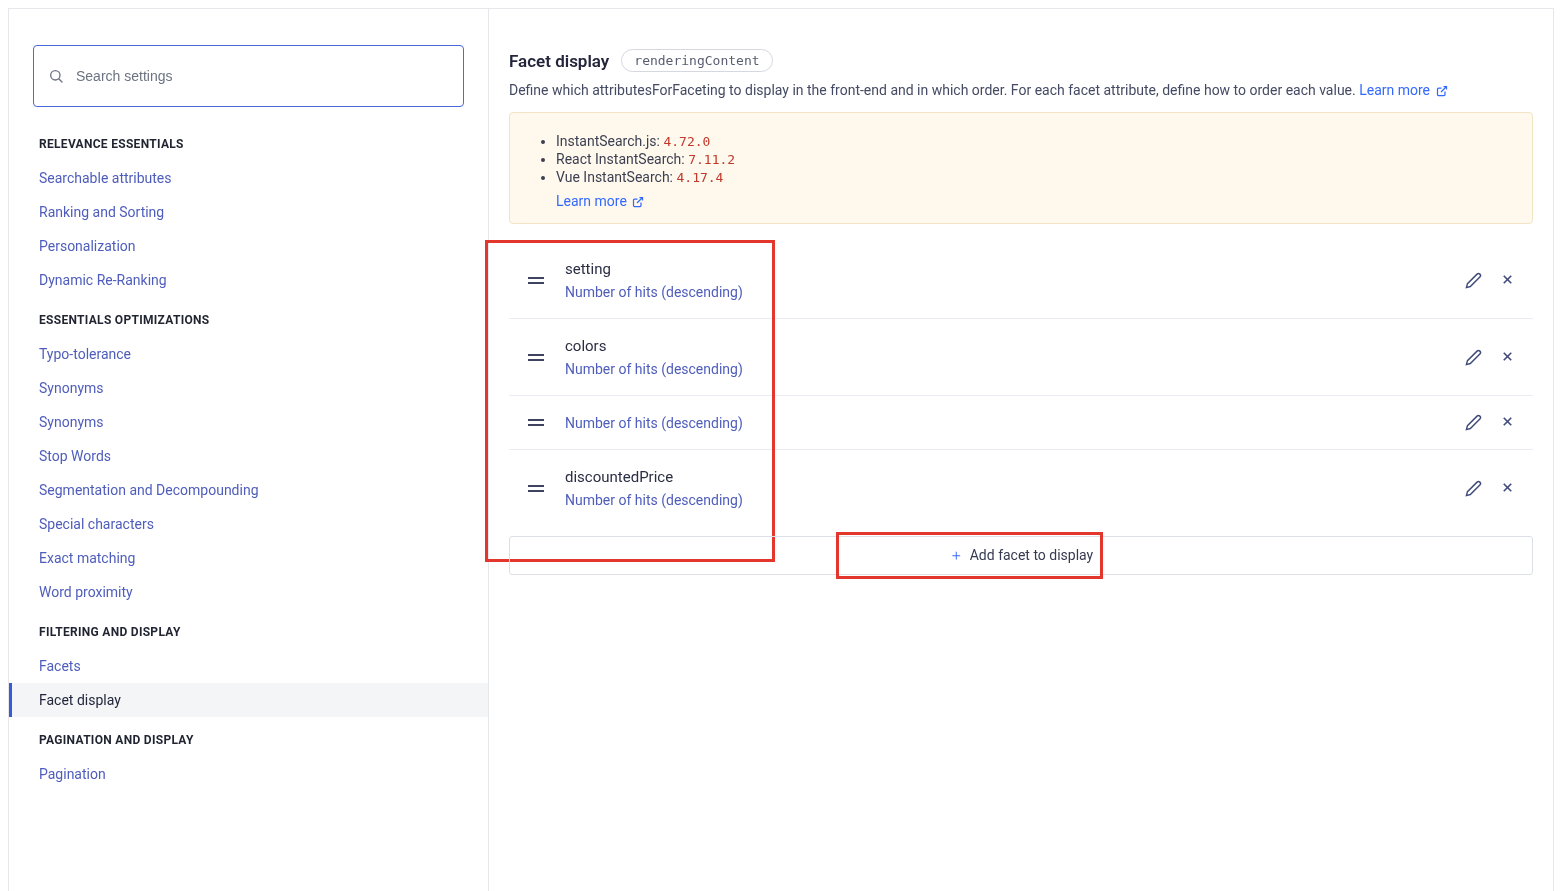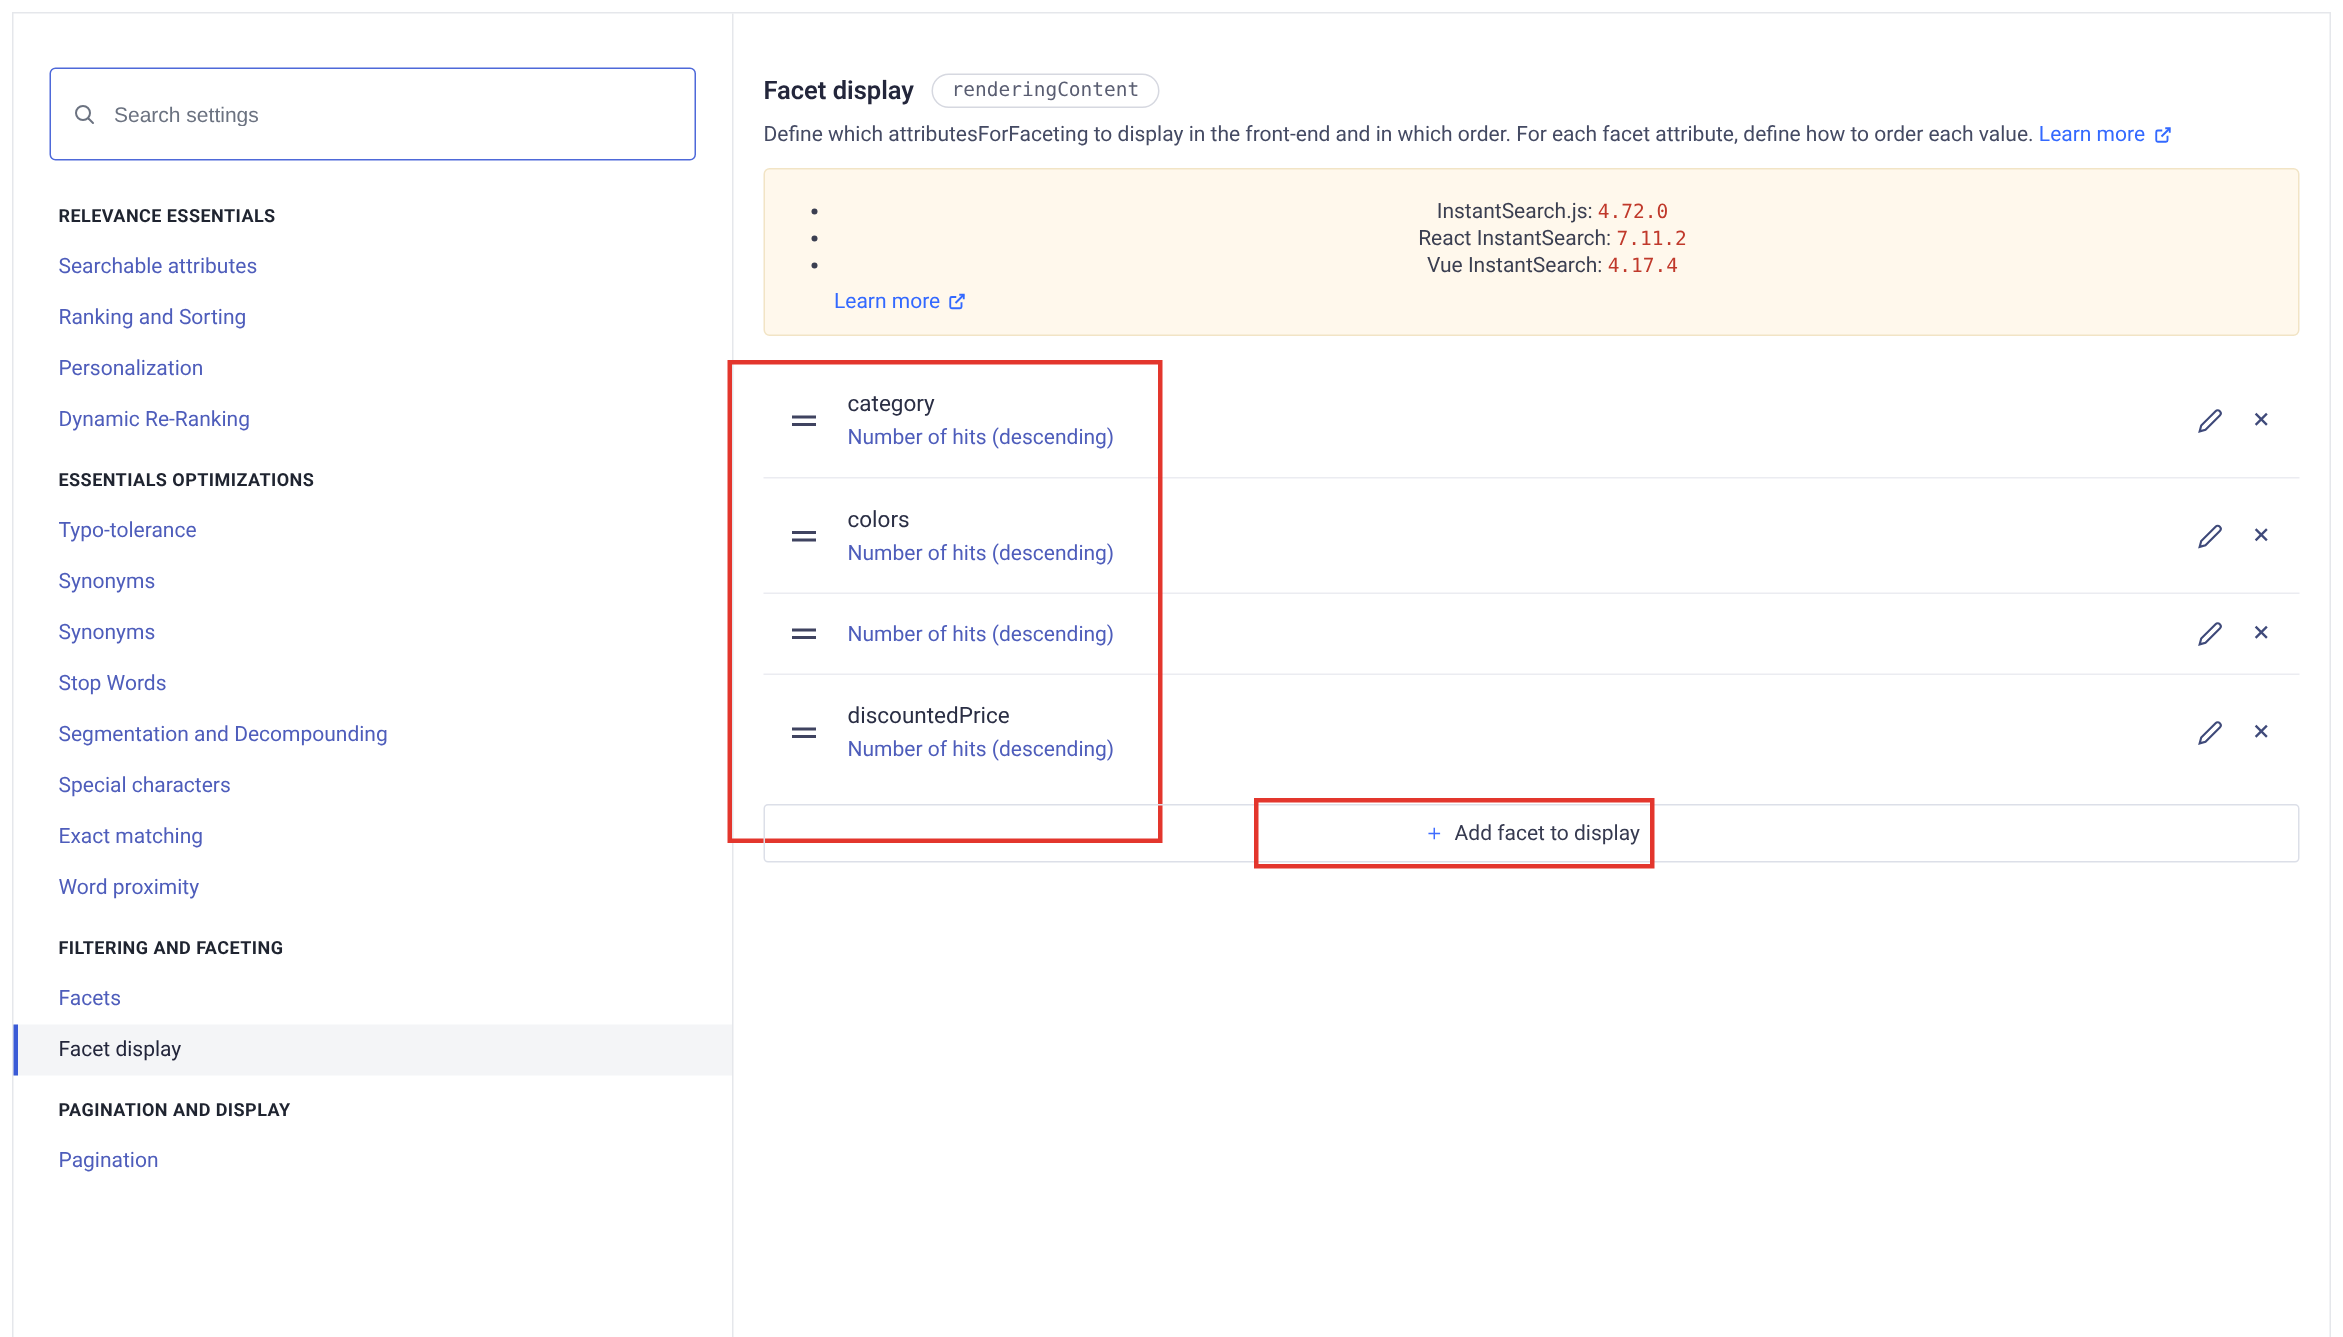--- a/index.html
+++ b/index.html
@@ -84,21 +84,21 @@
     .ext-icon { display: inline-block; vertical-align: -2px; margin-left: 2px; }
     .warning {
       background: #fff8ec;
       border: 1px solid #f2e4c5;
       border-radius: 4px;
       padding: 14px 18px 14px 18px;
       margin-bottom: 0;
     }
     .warn-head { display: flex; align-items: flex-start; gap: 10px; }
     .warn-text { color: #3b3f51; font-size: 14px; }
-    .warn-list { margin: 6px 0 8px 28px; color: #3b3f51; text-align: center; }
+    .warn-list { margin: 6px 0 8px 28px; color: #3b3f51; }
     .warn-list li { margin: 2px 0; font-size: 14px; list-style: disc; }
     .ver { color: #c0392b; font-family: ui-monospace, SFMono-Regular, Menlo, Consolas, monospace; font-size: 13px; }
     .warn-learn { margin-left: 28px; }
     .highlight-group {
       border: 3px solid #e3362d;
       margin-top: 0px;
       width: 290px;
       position: absolute;
       height: 322px;
       pointer-events: none;
@@ -161,21 +161,21 @@
         <a class="nav-item">Dynamic Re-Ranking</a>
         <div class="section-heading">ESSENTIALS OPTIMIZATIONS</div>
         <a class="nav-item">Typo-tolerance</a>
         <a class="nav-item">Synonyms</a>
         <a class="nav-item">Synonyms</a>
         <a class="nav-item">Stop Words</a>
         <a class="nav-item">Segmentation and Decompounding</a>
         <a class="nav-item">Special characters</a>
         <a class="nav-item">Exact matching</a>
         <a class="nav-item">Word proximity</a>
-        <div class="section-heading">FILTERING AND FACETING</div>
+        <div class="section-heading">FILTERING AND DISPLAY</div>
         <a class="nav-item">Facets</a>
         <a class="nav-item active">Facet display</a>
         <div class="section-heading">PAGINATION AND DISPLAY</div>
         <a class="nav-item">Pagination</a>
       </nav>
   </aside>
 
   <main class="main">
     <div class="title-row">
       <h1 class="page-title">Facet display</h1>
@@ -213,21 +213,21 @@
 
     <div class="main-inner">
       <div class="highlight-group" style="left:-24px; top:-2px;"></div>
       <div class="facet-list" id="facet-list">
           <div class="facet-row">
     <div class="drag-handle">
       <div class="bar"></div>
               <div class="bar"></div>
     </div>
     <div class="facet-body">
-      <div class="facet-name">category</div>
+      <div class="facet-name">setting</div>
       <div class="facet-sub">Number of hits (descending)</div>
     </div>
     <div class="facet-actions">
       <span class="icon-btn">
         <svg width="17" height="17" viewBox="0 0 24 24" fill="none" stroke="#3f4a7a" stroke-width="2">
                   <path d="M17 3a2.8 2.8 0 1 1 4 4L7.5 20.5 2 22l1.5-5.5L17 3z"></path>
                 </svg>
       </span>
       <span class="icon-btn">
         <svg width="15" height="15" viewBox="0 0 24 24" fill="none" stroke="#3f4a7a" stroke-width="2.5">

